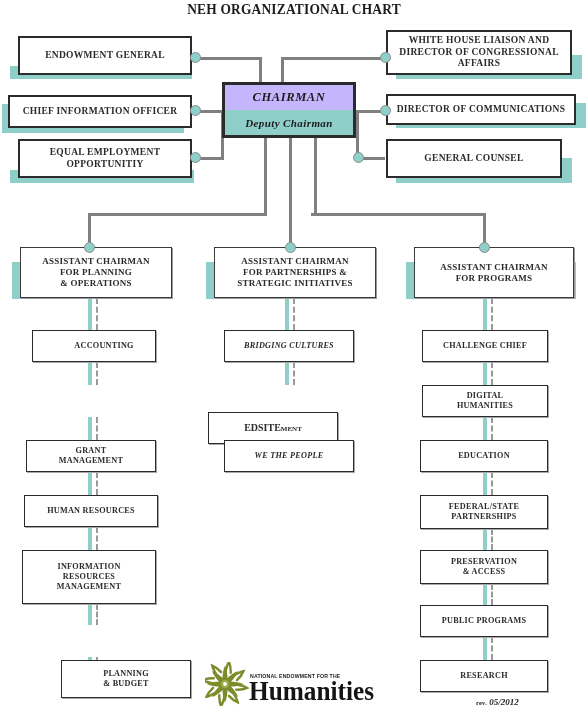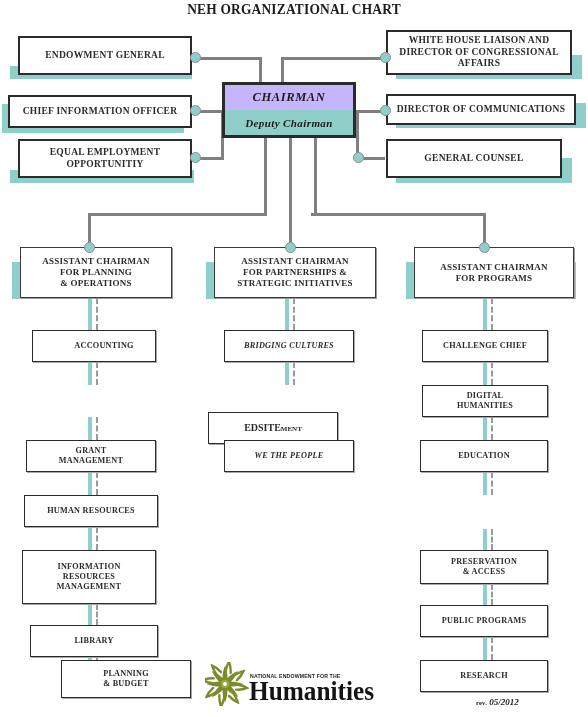--- a/index.html
+++ b/index.html
@@ -202,23 +202,20 @@
       <div class="dash"></div>
   </div>
   <div class="box leaf" style="left:22px;top:550px;width:134px;height:54px;">
     <span class="lbl">INFORMATION<br>RESOURCES<br>MANAGEMENT</span>
   </div>
 
   <div class="link" style="left:88px;top:604px;width:12px;height:21px;">
     <div class="bar"></div>
       <div class="dash"></div>
   </div>
-  <div class="box leaf" style="left:30px;top:625px;width:128px;height:32px;">
-    <span class="lbl">LIBRARY</span>
-  </div>
 
   <div class="link" style="left:88px;top:657px;width:12px;height:21px;">
     <div class="bar"></div>
       <div class="dash"></div>
   </div>
   <div class="box leaf" style="left:26px;top:660px;width:130px;height:38px;margin-left:35px;">
     <span class="lbl">PLANNING<br>&amp; BUDGET</span>
   </div>
 
   <div class="shadow" style="left:206px;top:262px;width:170px;height:37px;"></div>
@@ -277,20 +274,23 @@
     <div class="bar"></div>
       <div class="dash"></div>
   </div>
   <div class="box leaf" style="left:420px;top:440px;width:128px;height:32px;">
     <span class="lbl">EDUCATION</span>
   </div>
 
   <div class="link" style="left:483px;top:472px;width:12px;height:23px;">
     <div class="bar"></div>
       <div class="dash"></div>
+  </div>
+  <div class="box leaf" style="left:420px;top:495px;width:128px;height:34px;">
+    <span class="lbl">FEDERAL/STATE<br>PARTNERSHIPS</span>
   </div>
 
   <div class="link" style="left:483px;top:529px;width:12px;height:21px;">
     <div class="bar"></div>
       <div class="dash"></div>
   </div>
   <div class="box leaf" style="left:420px;top:550px;width:128px;height:34px;">
     <span class="lbl">PRESERVATION<br>&amp; ACCESS</span>
   </div>
 

